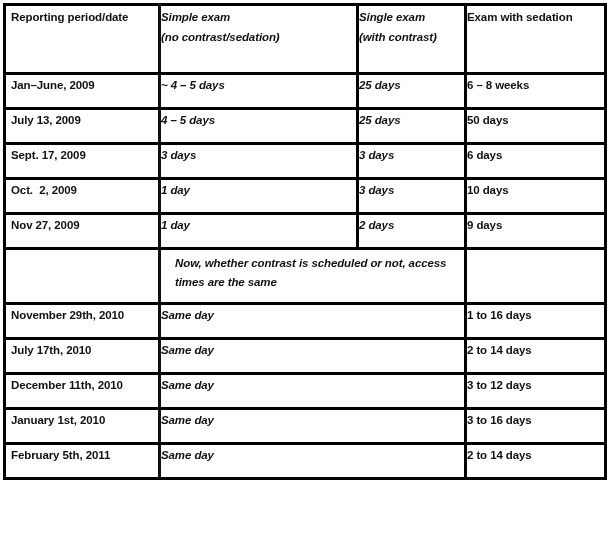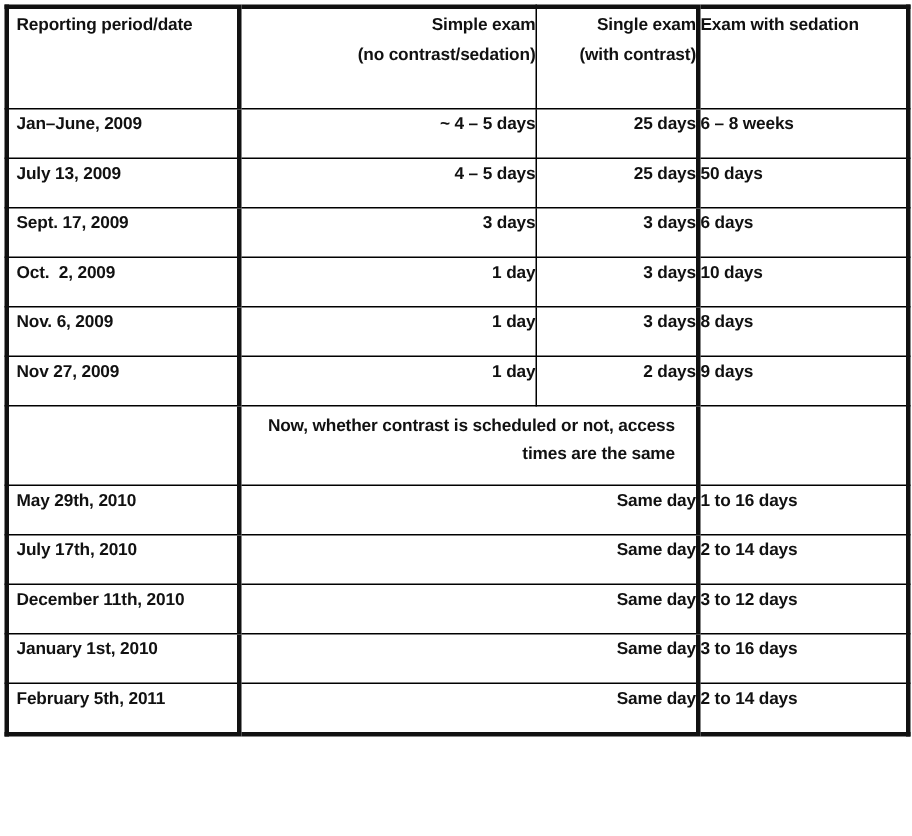--- a/index.html
+++ b/index.html
@@ -20,31 +20,31 @@
       left: 3px;
       top: 3px;
       width: 601px;
       border-collapse: collapse;
       table-layout: fixed;
       font-size: 11.5px;
       font-weight: bold;
       letter-spacing: -0.1px;
     }
     table.access td {
-      border: 1px solid #000000;
+      border: 3px solid #000000;
       padding: 0;
       vertical-align: top;
       overflow: hidden;
       white-space: nowrap;
     }
     
     table.access { border: 3px solid #111; }
     td.c-date { border-right: 3px solid #111 !important; text-align: left; padding-left: 5px !important; }
     td.c-sed { border-left: 3px solid #111 !important; }
-    td.c-simple, td.c-single, td.c-merged { text-align: right; }
+    td.c-simple, td.c-single, td.c-merged { text-align: left; font-style: italic; }
     tr.header td { height: 66px; }
     tr.header .line1 { display: block; margin-top: 5px; }
     tr.header .line2 { display: block; margin-top: 8px; }
     tr.row td { height: 32px; }
     tr.row td span { display: block; margin-top: 4px; }
     tr.note td { height: 52px; }
     tr.note .note-text {
       display: block;
       margin-top: 4px;
       line-height: 19px;
@@ -132,34 +132,20 @@
         </td>
     <td class="c-single">
           <span>3 days</span>
         </td>
     <td class="c-sed">
           <span>10 days</span>
         </td>
   </tr>
   <tr class="row">
     <td class="c-date">
-          <span>Nov. 6, 2009</span>
-        </td>
-    <td class="c-simple">
-          <span>1 day</span>
-        </td>
-    <td class="c-single">
-          <span>3 days</span>
-        </td>
-    <td class="c-sed">
-          <span>8 days</span>
-        </td>
-  </tr>
-  <tr class="row">
-    <td class="c-date">
           <span>Nov 27, 2009</span>
         </td>
     <td class="c-simple">
           <span>1 day</span>
         </td>
     <td class="c-single">
           <span>2 days</span>
         </td>
     <td class="c-sed">
           <span>9 days</span>
@@ -169,21 +155,21 @@
   <tr class="note">
     <td class="c-date"></td>
     <td class="c-merged" colspan="2">
       <span class="note-text">Now, whether contrast is scheduled or not, access times are the same</span>
     </td>
     <td class="c-sed"></td>
   </tr>
 
   <tr class="row">
     <td class="c-date">
-          <span>May 29th, 2010</span>
+          <span>November 29th, 2010</span>
         </td>
     <td class="c-merged" colspan="2">
           <span>Same day</span>
         </td>
     <td class="c-sed">
           <span>1 to 16 days</span>
         </td>
   </tr>
   <tr class="row">
     <td class="c-date">

